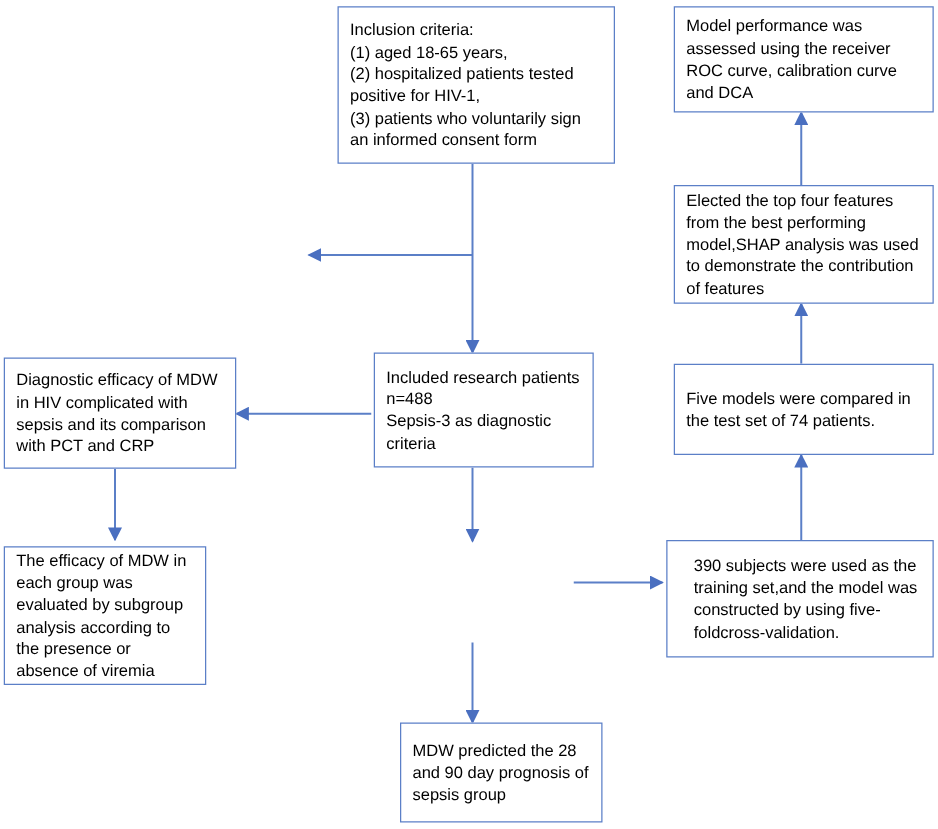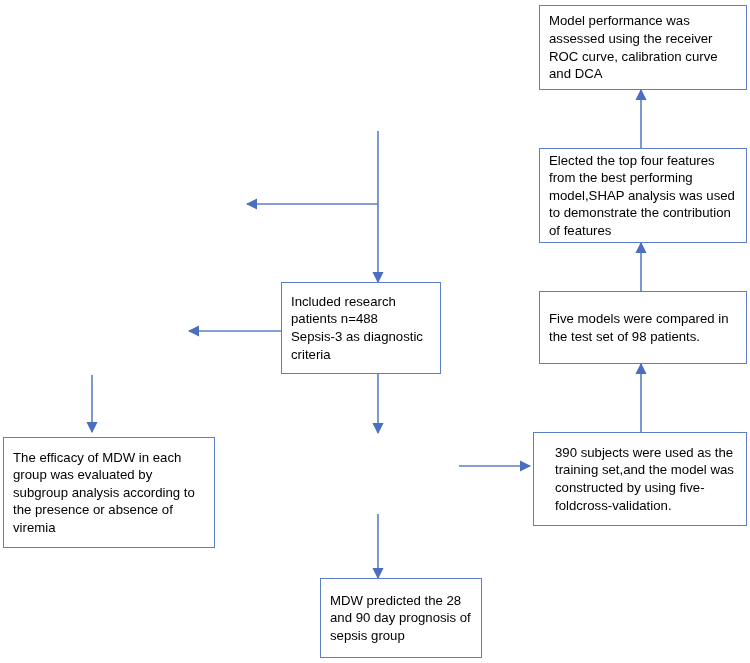--- a/index.html
+++ b/index.html
@@ -66,32 +66,37 @@
       <path d="M 459 466 L 530 466" marker-end="url(#ahL)"></path>
 
       <path d="M 641 432 L 641 364" marker-end="url(#ahL)"></path>
 
       <path d="M 641 291 L 641 243" marker-end="url(#ahL)"></path>
 
       <path d="M 641 148 L 641 90" marker-end="url(#ahL)"></path>
     </g>
   </svg>
 
+  <div class="box" style="left:270px; top:5px; width:222px; height:126px;">Inclusion criteria:
+(1) aged 18-65 years,
+(2) hospitalized patients tested positive for HIV-1,
+(3) patients who voluntarily sign an informed consent form</div>
 
 
-  <div class="box" style="left:281px; top:282px; width:160px; height:92px;">Included research patients n=488
+  <div class="box" style="left:299px; top:282px; width:176px; height:92px;">Included research patients n=488
 Sepsis-3 as diagnostic criteria</div>
 
+  <div class="box" style="left:3px; top:286px; width:186px; height:89px;">Diagnostic efficacy of MDW in HIV complicated with sepsis and its comparison with PCT and CRP</div>
 
-  <div class="box" style="left:3px; top:437px; width:212px; height:111px;">The efficacy of MDW in each group was evaluated by subgroup analysis according to the presence or absence of viremia</div>
+  <div class="box" style="left:3px; top:437px; width:162px; height:111px;">The efficacy of MDW in each group was evaluated by subgroup analysis according to the presence or absence of viremia</div>
 
 
   <div class="box" style="left:297px; top:578px; width:162px; height:80px;margin-left:23px;">MDW predicted the 28 and 90 day prognosis of sepsis group</div>
 
   <div class="box" style="left:533px; top:432px; width:214px; height:94px;padding-left:21px;">390 subjects were used as the training set,and the model was constructed by using five-foldcross-validation.</div>
 
-  <div class="box" style="left:539px; top:291px; width:208px; height:73px;">Five models were compared in the test set of 98 patients.</div>
+  <div class="box" style="left:539px; top:291px; width:208px; height:73px;">Five models were compared in the test set of 74 patients.</div>
 
   <div class="box" style="left:539px; top:5px; width:208px; height:85px;">Model performance was assessed using the receiver ROC curve, calibration curve and DCA</div>
 
   <div class="box" style="left:539px; top:148px; width:208px; height:95px;">Elected the top four features from the best performing model,SHAP analysis was used to demonstrate the contribution of features</div>
 
 </div>
 
 </body></html>

